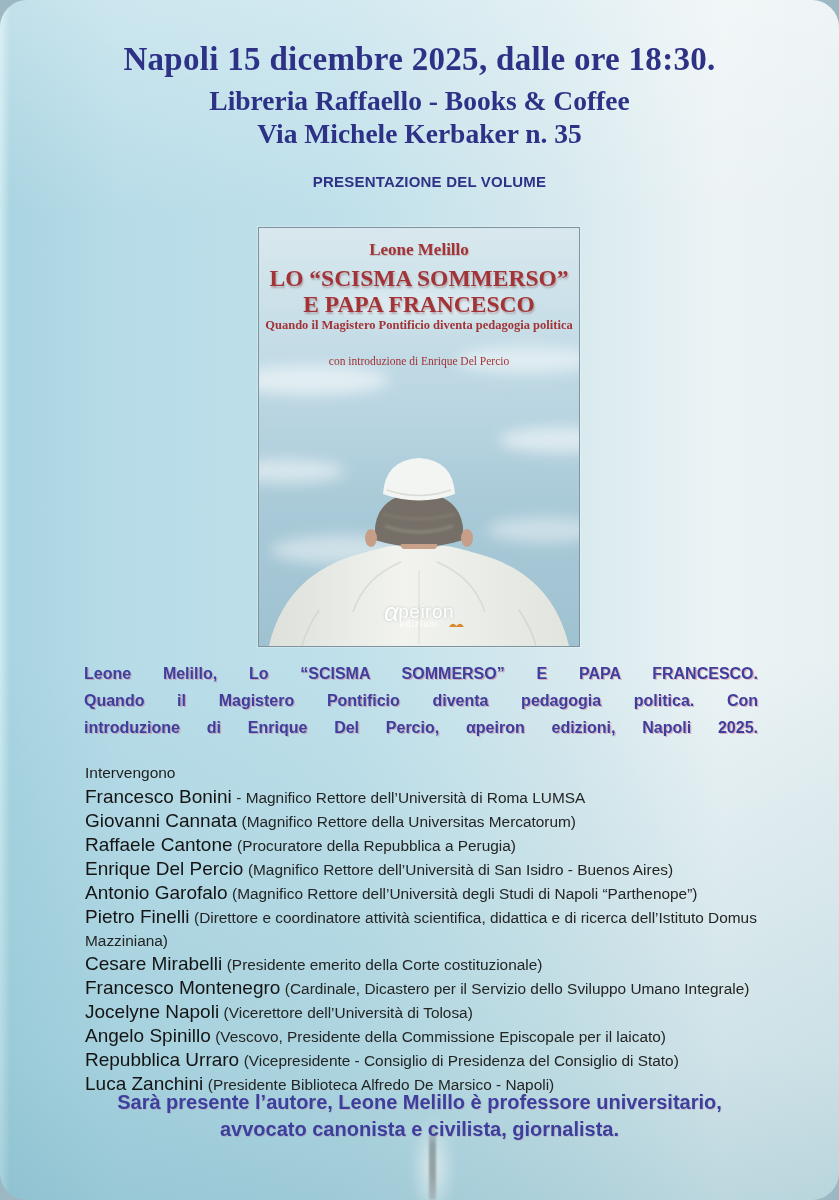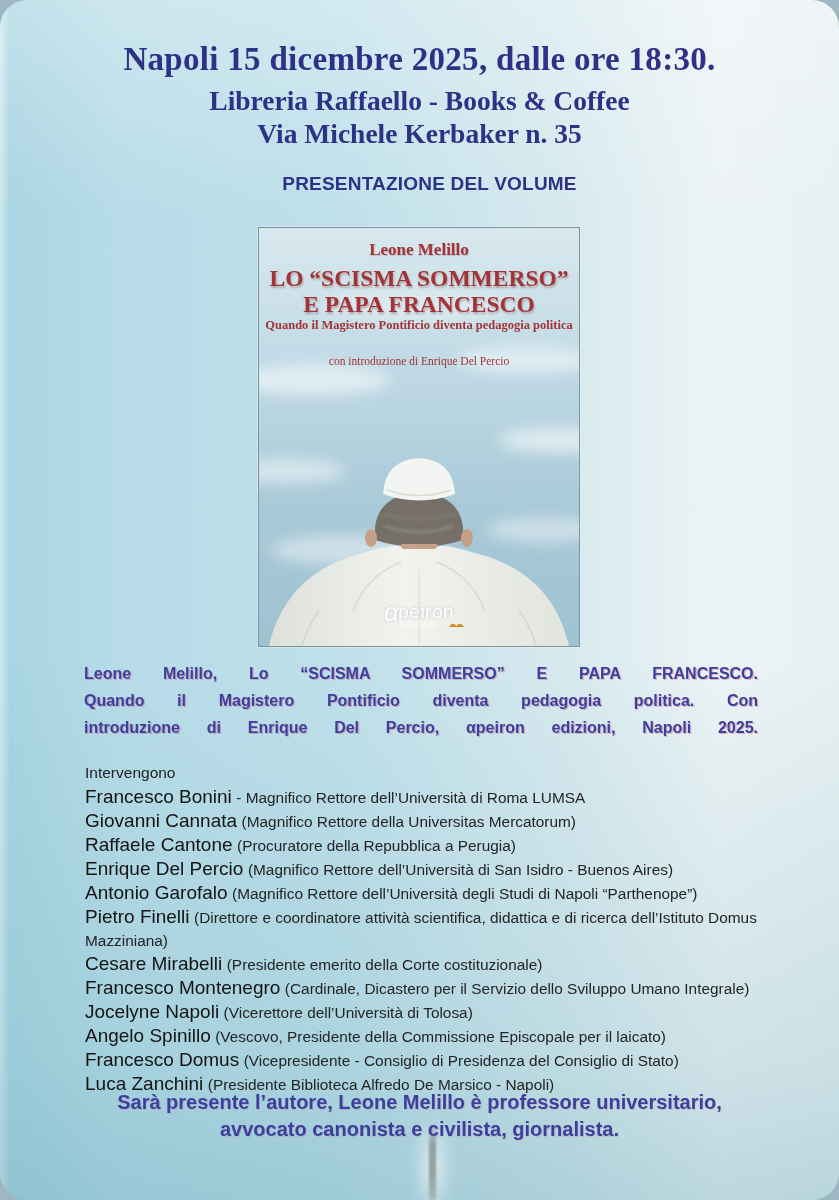--- a/index.html
+++ b/index.html
@@ -14,21 +14,21 @@
       linear-gradient(90deg, #cdeaf0 0px, #a9d4e1 10px, #b7dce8 120px, #bfe0ea 340px, #d6e9ee 560px, #ecf3f5 720px, #e7f0f2 839px);
     border-radius: 27px;
   }
   
   .header{position:absolute;top:40px;left:0;width:100%;text-align:center;
           font-family:"Liberation Serif",serif;font-weight:bold;color:var(--header-blue,#2e3287);}
   .h-line1{font-size:33px;line-height:38px;letter-spacing:.3px;}
   .h-line2{font-size:27.5px;line-height:33px;margin-top:6px;}
   .h-line3{font-size:27.5px;line-height:33px;}
   .kicker{margin-top:23px;font-family:"Liberation Sans",sans-serif;font-weight:bold;
-          font-size:19px;letter-spacing:.2px;color:var(--header-blue,#2e3287);padding-left:20px;}
+          font-size:15px;letter-spacing:.2px;color:var(--header-blue,#2e3287);padding-left:20px;}
   
   .cover{position:absolute;left:258px;top:227px;width:320px;height:418px;
          border:1px solid #7d949e;box-shadow:0 0 0 1px rgba(255,255,255,.25);}
   .cover svg.scene{position:absolute;left:0;top:0;width:100%;height:100%;}
   .cover-author{position:absolute;top:12px;left:0;width:100%;text-align:center;
          font-family:"Liberation Serif",serif;font-weight:bold;font-size:17px;
          color:var(--cover-red,#a23336);text-shadow:1px 1px 1px rgba(110,50,50,.25);}
   .cover-title{position:absolute;top:37px;left:0;width:100%;text-align:center;
          font-family:"Liberation Serif",serif;font-weight:bold;font-size:23.5px;line-height:26px;
          color:var(--cover-red,#a23336);text-shadow:1px 1.5px 2px rgba(110,45,45,.35);}
@@ -160,21 +160,21 @@
     <div class="spk-item"><span class="spk-name">Francesco Bonini</span> <span class="spk-role">- Magnifico Rettore dell’Università di Roma LUMSA</span></div>
         <div class="spk-item"><span class="spk-name">Giovanni Cannata</span> <span class="spk-role">(Magnifico Rettore della Universitas Mercatorum)</span></div>
         <div class="spk-item"><span class="spk-name">Raffaele Cantone</span> <span class="spk-role">(Procuratore della Repubblica a Perugia)</span></div>
         <div class="spk-item"><span class="spk-name">Enrique Del Percio</span> <span class="spk-role">(Magnifico Rettore dell’Università di San Isidro - Buenos Aires)</span></div>
         <div class="spk-item"><span class="spk-name">Antonio Garofalo</span> <span class="spk-role">(Magnifico Rettore dell’Università degli Studi di Napoli “Parthenope”)</span></div>
         <div class="spk-item wrap"><span class="spk-name">Pietro Finelli</span> <span class="spk-role">(Direttore e coordinatore attività scientifica, didattica e di ricerca dell’Istituto Domus Mazziniana)</span></div>
         <div class="spk-item"><span class="spk-name">Cesare Mirabelli</span> <span class="spk-role">(Presidente emerito della Corte costituzionale)</span></div>
         <div class="spk-item"><span class="spk-name">Francesco Montenegro</span> <span class="spk-role">(Cardinale, Dicastero per il Servizio dello Sviluppo Umano Integrale)</span></div>
         <div class="spk-item"><span class="spk-name">Jocelyne Napoli</span> <span class="spk-role">(Vicerettore dell’Università di Tolosa)</span></div>
         <div class="spk-item"><span class="spk-name">Angelo Spinillo</span> <span class="spk-role">(Vescovo, Presidente della Commissione Episcopale per il laicato)</span></div>
-        <div class="spk-item"><span class="spk-name">Francesco Domus</span> <span class="spk-role">(Vicepresidente - Consiglio di Presidenza del Consiglio di Stato)</span></div>
+        <div class="spk-item"><span class="spk-name">Repubblica Urraro</span> <span class="spk-role">(Vicepresidente - Consiglio di Presidenza del Consiglio di Stato)</span></div>
         <div class="spk-item"><span class="spk-name">Luca Zanchini</span> <span class="spk-role">(Presidente Biblioteca Alfredo De Marsico - Napoli)</span></div>
       </div>
   </section>
 
   <footer class="footer">
     <div>Sarà presente l’autore, Leone Melillo è professore universitario,</div>
     <div>avvocato canonista e civilista, giornalista.</div>
   </footer>
 
 </div>

